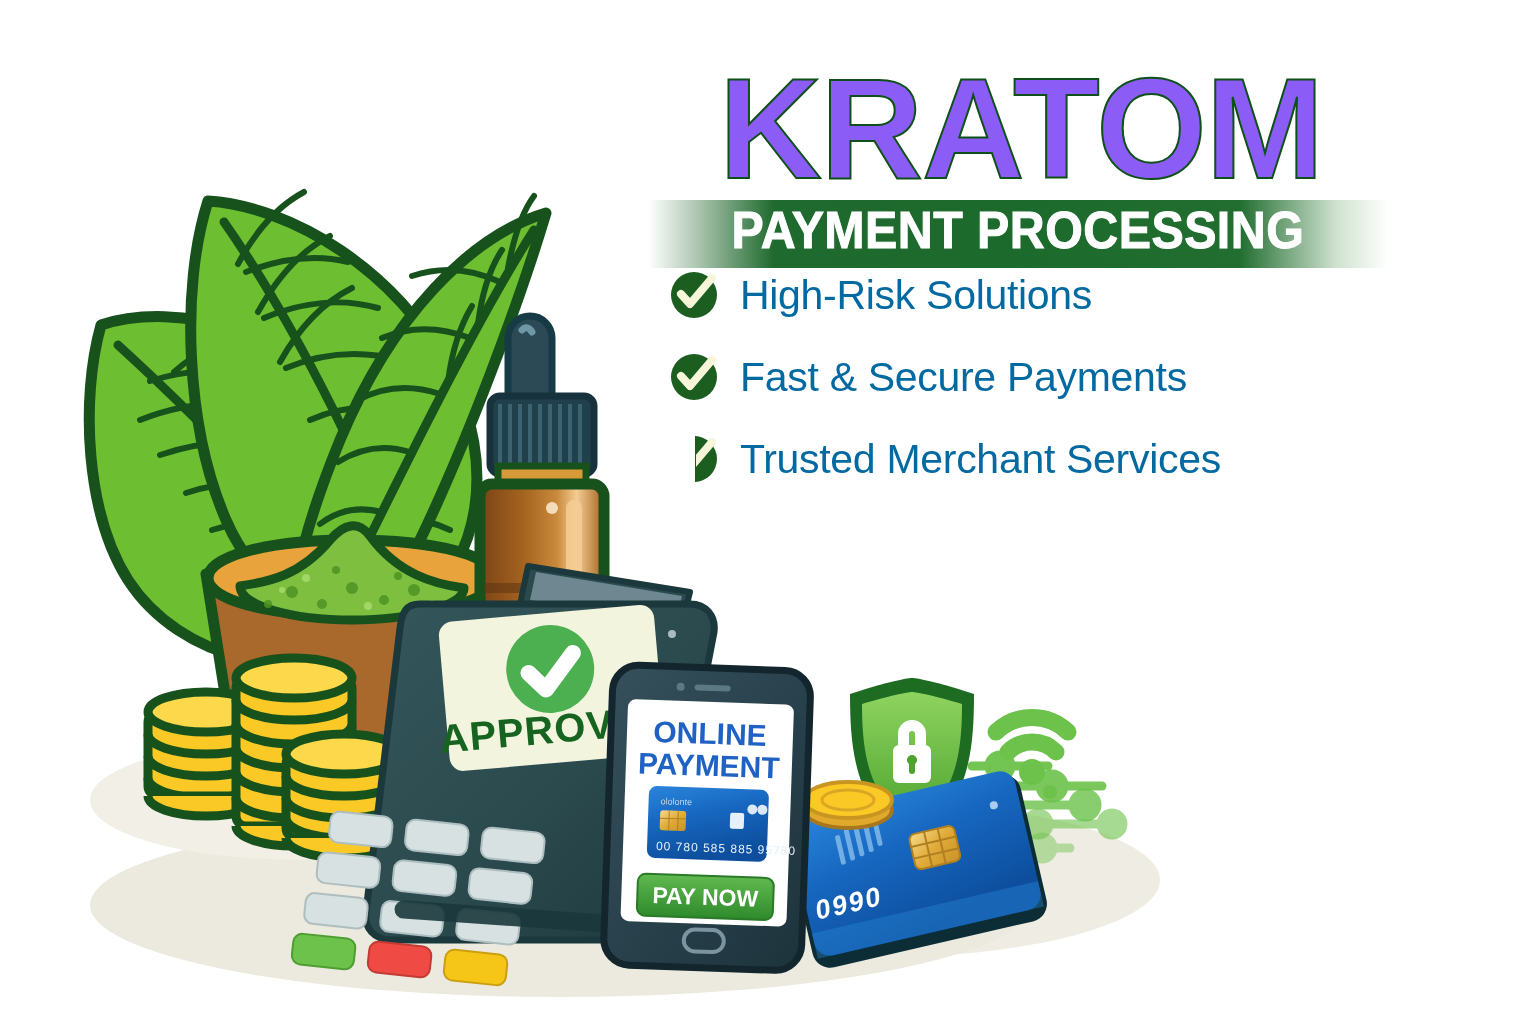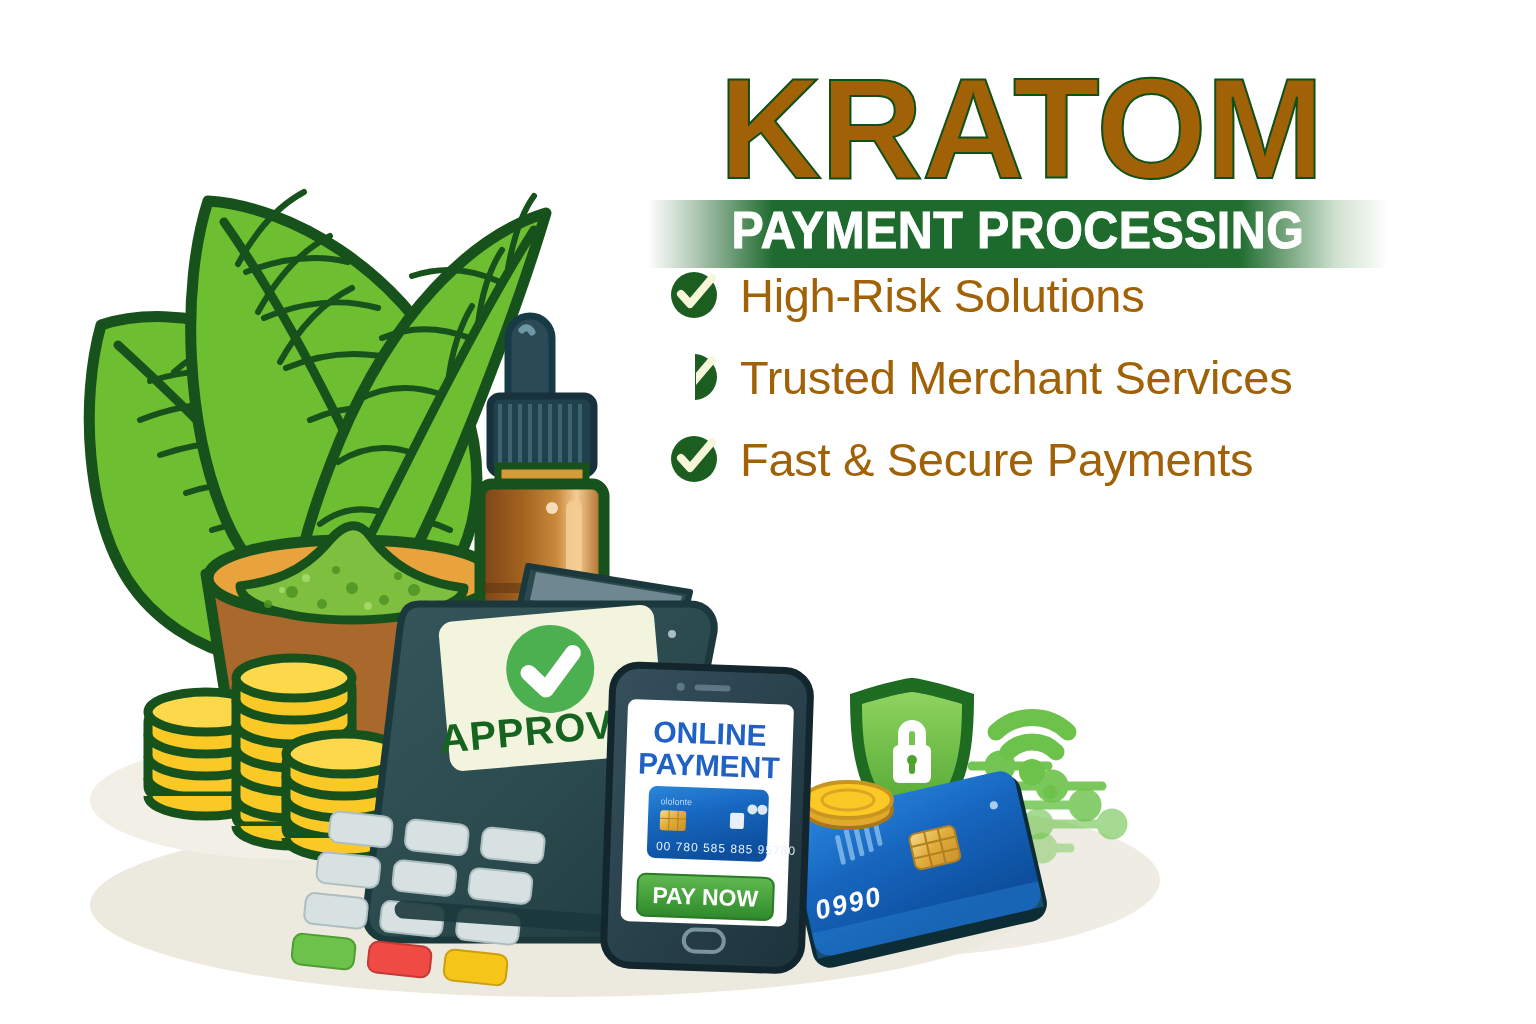--- a/index.html
+++ b/index.html
@@ -10,21 +10,21 @@
 
   
   #text-col{position:absolute;left:648px;top:58px;width:740px;}
 
   #title{
     font-family:"Liberation Sans",sans-serif;
     font-weight:700;
     font-size:142px;
     line-height:1.0;
     letter-spacing:-1px;
-    color:#a16207;
+    color:#8b5cf6;
     text-align:center;
     margin:0;
     padding:0 0 0 6px;
     -webkit-text-stroke:2px #0e5019;
   }
 
   #subtitle-band{
     height:68px;
     background:linear-gradient(to right,
         rgba(240,244,238,0) 0%,
@@ -51,23 +51,23 @@
   .bullet{display:flex;align-items:center;margin-bottom:28px;height:54px;}
   .check-badge{
     width:48px;height:48px;flex:0 0 48px;position:relative;margin-right:22px;
   }
   .check-badge .disc{
     position:absolute;left:1px;top:1px;width:46px;height:46px;border-radius:50%;
     background:#1b5e20;
   }
   .check-badge svg{position:absolute;left:-2px;top:-5px;width:54px;height:54px;}
   .bullet-label{
-    font-size:47px;
+    font-size:41px;
     font-weight:400;
-    color:#a16207;
+    color:#0369a1;
     letter-spacing:-.3px;
     white-space:nowrap;
   }
   
   .bullet.occluded .check-badge .disc{
     clip-path:polygon(52% 0,100% 0,100% 100%,52% 100%);
   }
   .bullet.occluded .check-badge svg{
     clip-path:polygon(52% 0,100% 0,100% 100%,52% 100%);
   }
@@ -427,34 +427,34 @@
     <ul id="bullets" style="list-style:none;margin:0;">
       <li class="bullet">
         <span class="check-badge">
           <span class="disc"></span>
           <svg viewBox="0 0 54 54">
               <path d="M13,28 l9,10 l22,-26" fill="none" stroke="#f7f6d8" stroke-width="8" stroke-linecap="round" stroke-linejoin="round"></path>
             </svg>
         </span>
         <span class="bullet-label">High-Risk Solutions</span>
       </li>
+      <li class="bullet">
+        <span class="check-badge">
+          <span class="disc"></span>
+          <svg viewBox="0 0 54 54">
+              <path d="M13,28 l9,10 l22,-26" fill="none" stroke="#f7f6d8" stroke-width="8" stroke-linecap="round" stroke-linejoin="round"></path>
+            </svg>
+        </span>
+        <span class="bullet-label">Fast &amp; Secure Payments</span>
+      </li>
       <li class="bullet occluded">
         <span class="check-badge">
           <span class="disc"></span>
           <svg viewBox="0 0 54 54">
               <path d="M13,28 l9,10 l22,-26" fill="none" stroke="#f7f6d8" stroke-width="8" stroke-linecap="round" stroke-linejoin="round"></path>
             </svg>
         </span>
         <span class="bullet-label">Trusted Merchant Services</span>
       </li>
-      <li class="bullet">
-        <span class="check-badge">
-          <span class="disc"></span>
-          <svg viewBox="0 0 54 54">
-              <path d="M13,28 l9,10 l22,-26" fill="none" stroke="#f7f6d8" stroke-width="8" stroke-linecap="round" stroke-linejoin="round"></path>
-            </svg>
-        </span>
-        <span class="bullet-label">Fast &amp; Secure Payments</span>
-      </li>
     </ul>
   </div>
 
 </div>
 
 </body></html>

